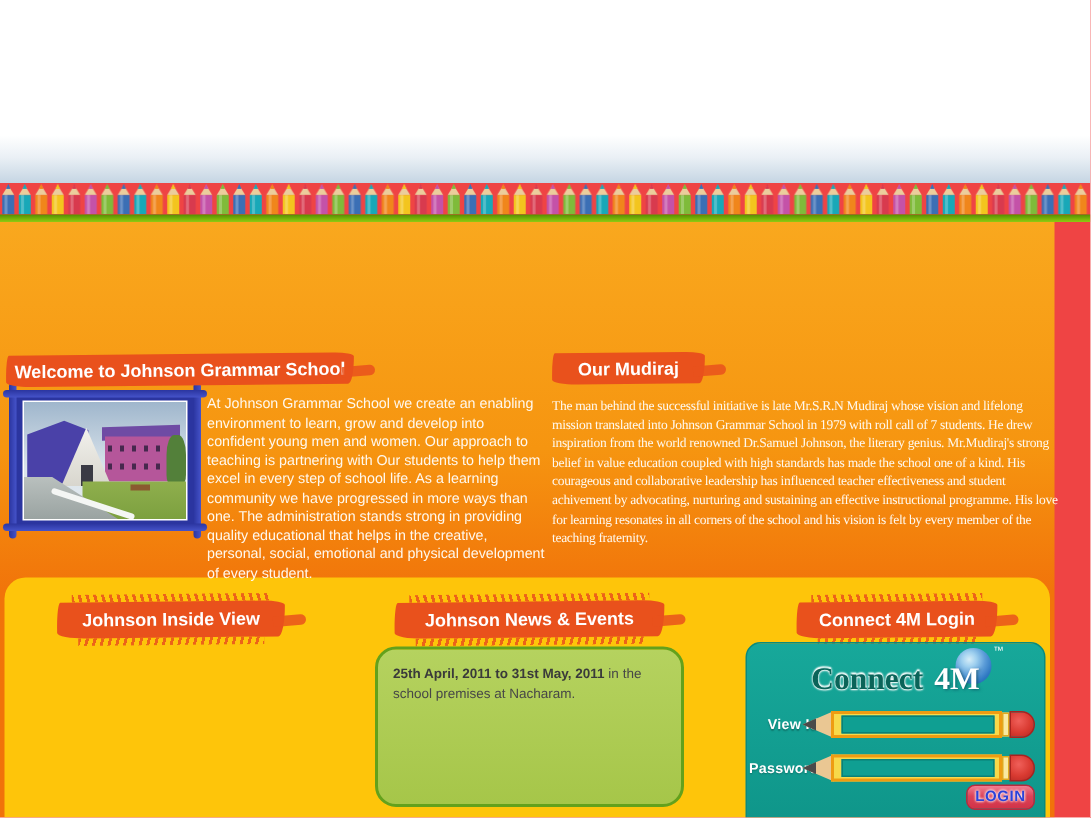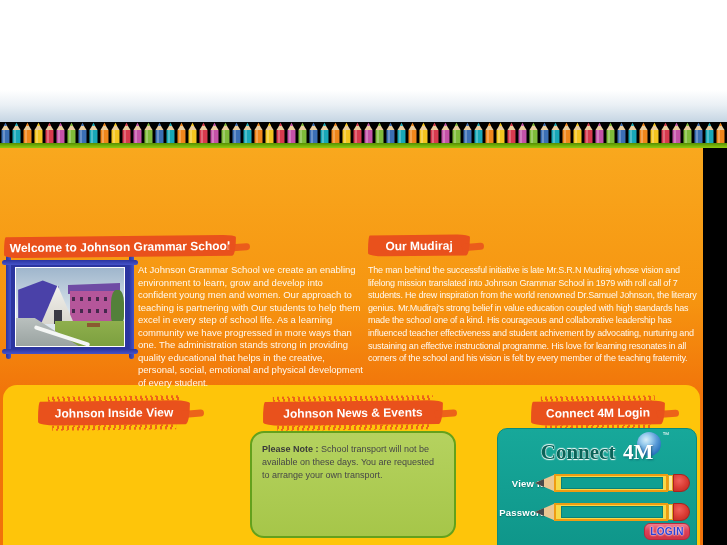--- a/index.html
+++ b/index.html
@@ -1,19 +1,19 @@
 <!DOCTYPE html>
 <html><head>
 <meta charset="utf-8">
 <style>
   * { margin:0; padding:0; box-sizing:border-box; }
   html,body { background:#ffffff; }
   #page {
     position:relative; width:727px; height:545px; overflow:hidden;
-    background:#000000; font-family:"Liberation Sans", sans-serif;
+    background:#ef4444; font-family:"Liberation Sans", sans-serif;
   }
   
   .top-sky { position:absolute; left:0; top:0; width:727px; height:122px;
     background:linear-gradient(180deg,#ffffff 0%,#ffffff 74%,#eaf0f5 86%,#c5d5e3 100%); }
   .pencil-strip { position:absolute; left:0; top:122px; width:727px; height:21px; }
   .green-line { position:absolute; left:0; top:143px; width:727px; height:5px;
     background:linear-gradient(180deg,#558e03 0%,#7fbb0a 70%,#8ec914 100%); }
   .orange-bg { position:absolute; left:0; top:148px; width:703px; height:397px;
     background:linear-gradient(180deg,#f9a81e 0%,#f69510 38%,#f1740a 62%,#f1720a 100%); }
   .gold-panel { position:absolute; left:3px; top:385px; width:697px; height:160px;
@@ -31,21 +31,21 @@
     background:repeating-linear-gradient(105deg, rgba(233,81,28,.85) 0 2px, transparent 2px 5px); }
   #welcome-brush { left:4px;  top:236px; width:232px; height:21px; font-size:12px; }
   #vision-brush  { left:368px; top:235px; width:102px; height:21px; font-size:12px; }
   #inside-brush  { left:38px; top:401px; width:152px; height:24px; font-size:12px; }
   #news-brush    { left:263px; top:401px; width:180px; height:24px; font-size:12px; }
   #connect-brush { left:531px; top:401px; width:134px; height:24px; font-size:12px; }
 
   
   .body-text { position:absolute; color:#fff8ee; z-index:2; }
   #welcome-text { left:138px; top:264px; width:226px; font-size:9.5px; line-height:1.32; }
-  #vision-text  { left:368px; top:264px; width:338px; font-size:9px; line-height:1.4; letter-spacing:-0.2px; }
+  #vision-text  { left:368px; top:264px; width:338px; font-size:9px; line-height:1.4; letter-spacing:-0.2px;font-family:Liberation Serif, serif; }
 
   
   .pframe-bar { position:absolute; background:linear-gradient(90deg,#2b35a0,#4553c9); border-radius:3px; z-index:2; }
   #bar-v1 { left:6px;  top:255px; width:5px; height:104px; }
   #bar-v2 { left:129px; top:255px; width:5px; height:104px; }
   #bar-h1 { left:2px; top:260px; width:136px; height:5px; background:linear-gradient(180deg,#2b35a0,#4553c9); }
   #bar-h2 { left:2px; top:349px; width:136px; height:5px; background:linear-gradient(180deg,#2b35a0,#4553c9); }
   .photo-frame { position:absolute; left:10px; top:262px; width:120px; height:90px;
     border:5px solid #2b35a0; background:#fff; z-index:1; }
   .photo-inner { position:absolute; inset:1px; overflow:hidden; }
@@ -211,21 +211,21 @@
   <div class="brush scribble" id="news-brush">
     <span>Johnson News &amp; Events</span>
     <span class="under"></span>
   </div>
   <div class="brush scribble" id="connect-brush">
     <span>Connect 4M Login</span>
     <span class="under"></span>
   </div>
 
   <div class="news-box">
-    <p><b>Please Note :</b><span> School transport will not be available on these days. You are requested to arrange your own transport.</span></p>
+    <p><b>25th April, 2011 to 31st May, 2011</b><span> in the school premises at Nacharam.</span></p>
   </div>
 
   <div class="login-panel">
     <div class="logo">
       <span class="logo-inner">
         <span class="logo-connect">Connect</span>
         <span class="logo-globe"></span>
         <span class="logo-4m">4M</span>
         <span class="logo-tm">™</span>
       </span>

